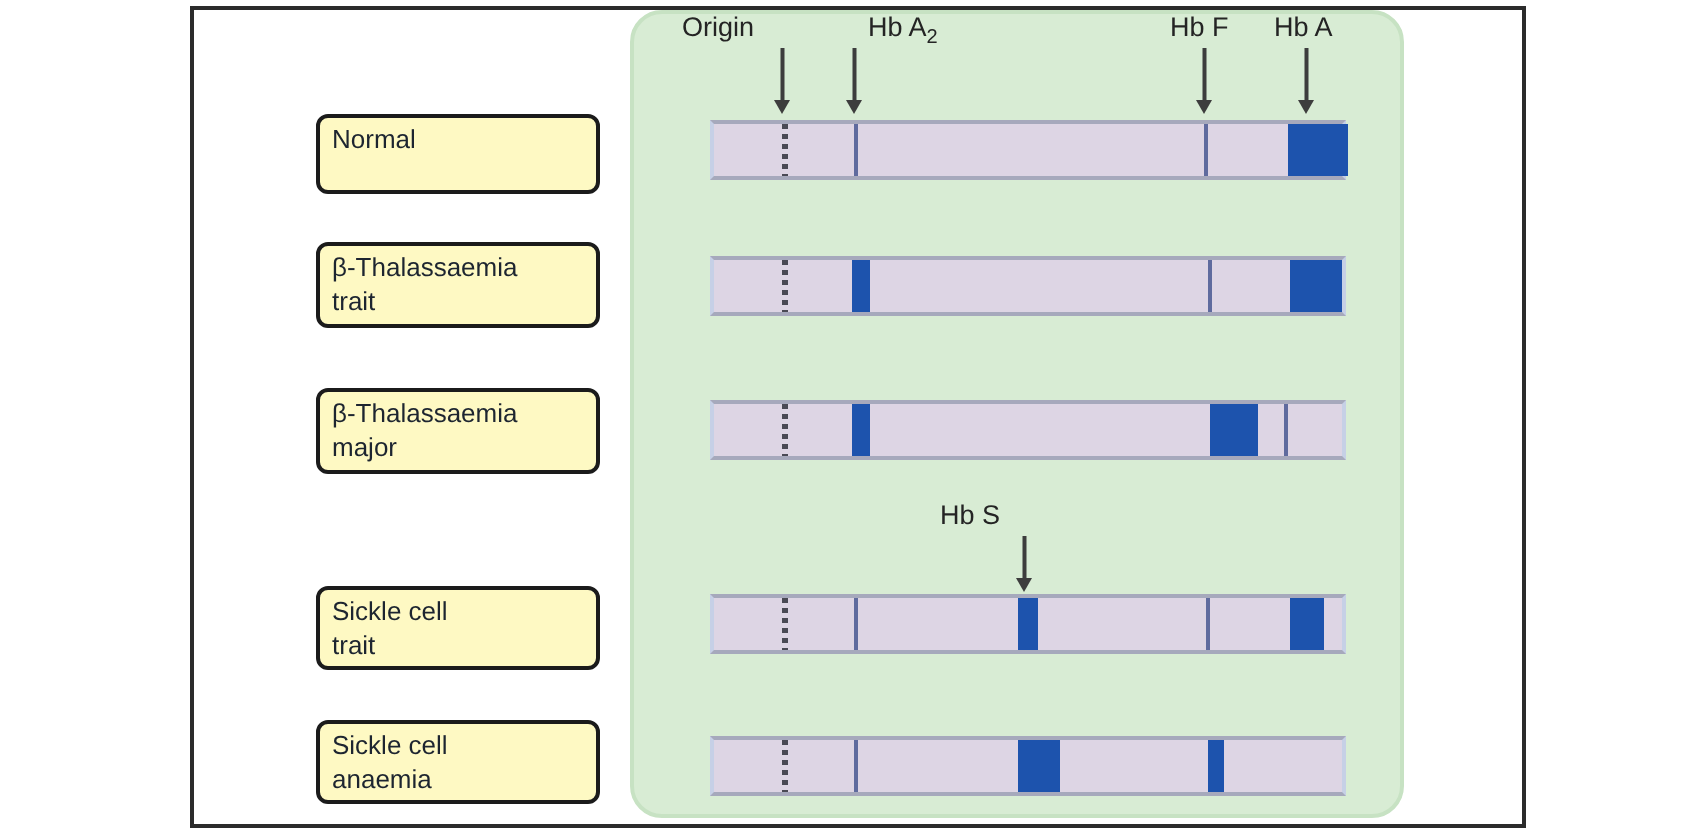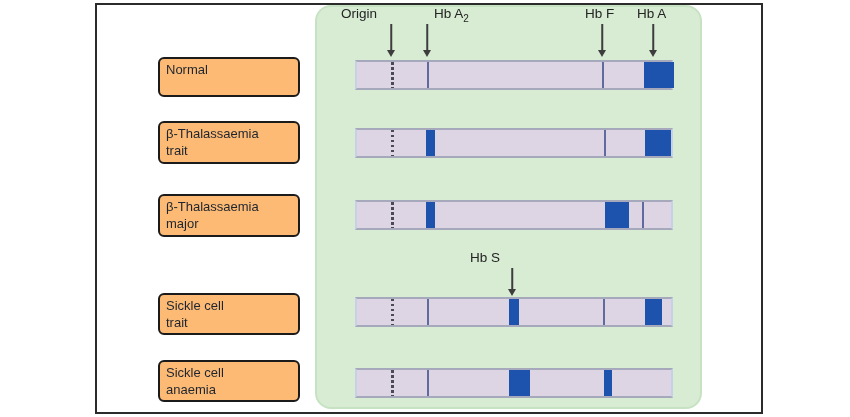--- a/index.html
+++ b/index.html
@@ -11,21 +11,21 @@
     position:absolute;left:95px;top:3px;width:668px;height:411px;
     box-sizing:border-box;border:2px solid #2b2b2b;background:#ffffff;
   }
   .gel-panel{
     position:absolute;left:315px;top:5px;width:387px;height:404px;
     box-sizing:border-box;background:#d8ecd4;border:2px solid #c7e2c3;
     border-radius:16px;
   }
   .cond-box{
     position:absolute;left:158px;width:142px;box-sizing:border-box;
-    background:#fdba74;border:2.5px solid #1b1b1b;border-radius:6px;
+    background:#fef9c3;border:2.5px solid #1b1b1b;border-radius:6px;
     padding:3px 6px;font-size:13px;line-height:1.3;color:#1d2530;
     white-space:pre-line;
   }
   .strip{
     position:absolute;left:355px;width:318px;height:30px;box-sizing:border-box;
     background:#ddd5e4;
     border-top:2px solid #a6a9bc;border-bottom:2px solid #a6a9bc;
     border-left:2px solid #c6d0e6;border-right:2px solid #c6d0e6;
   }
   .bandel{position:absolute;top:0;bottom:0;}

